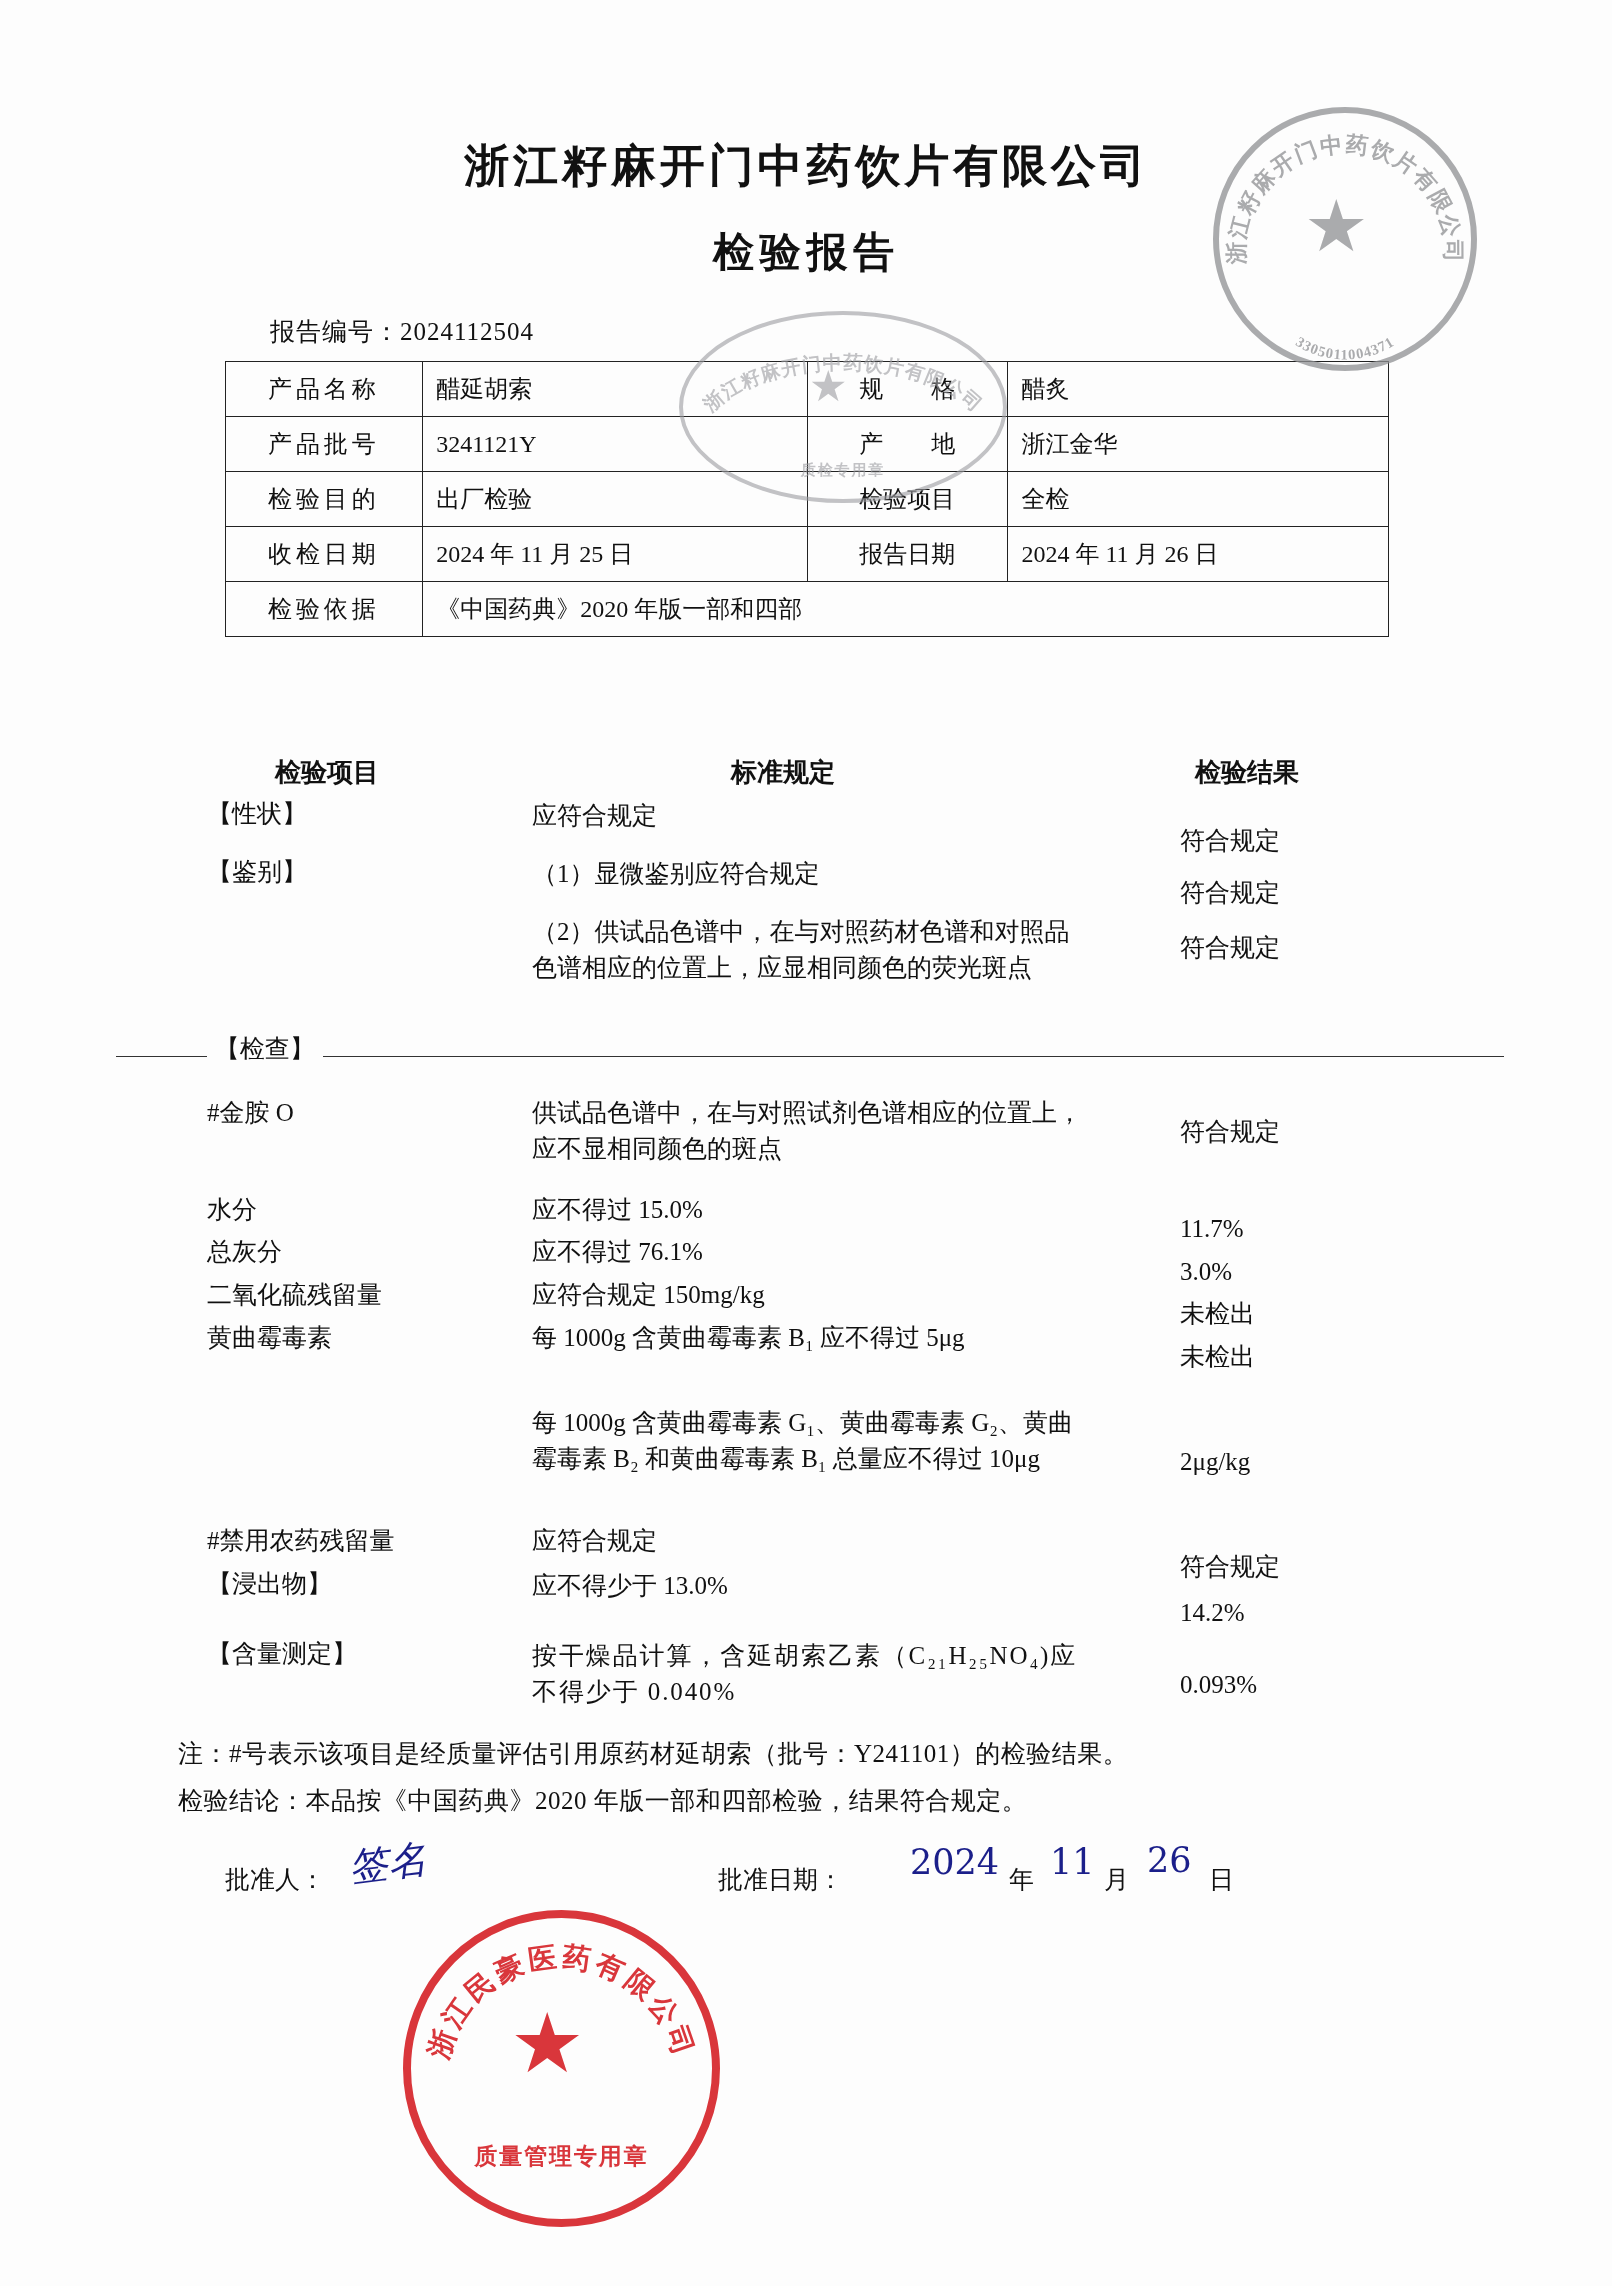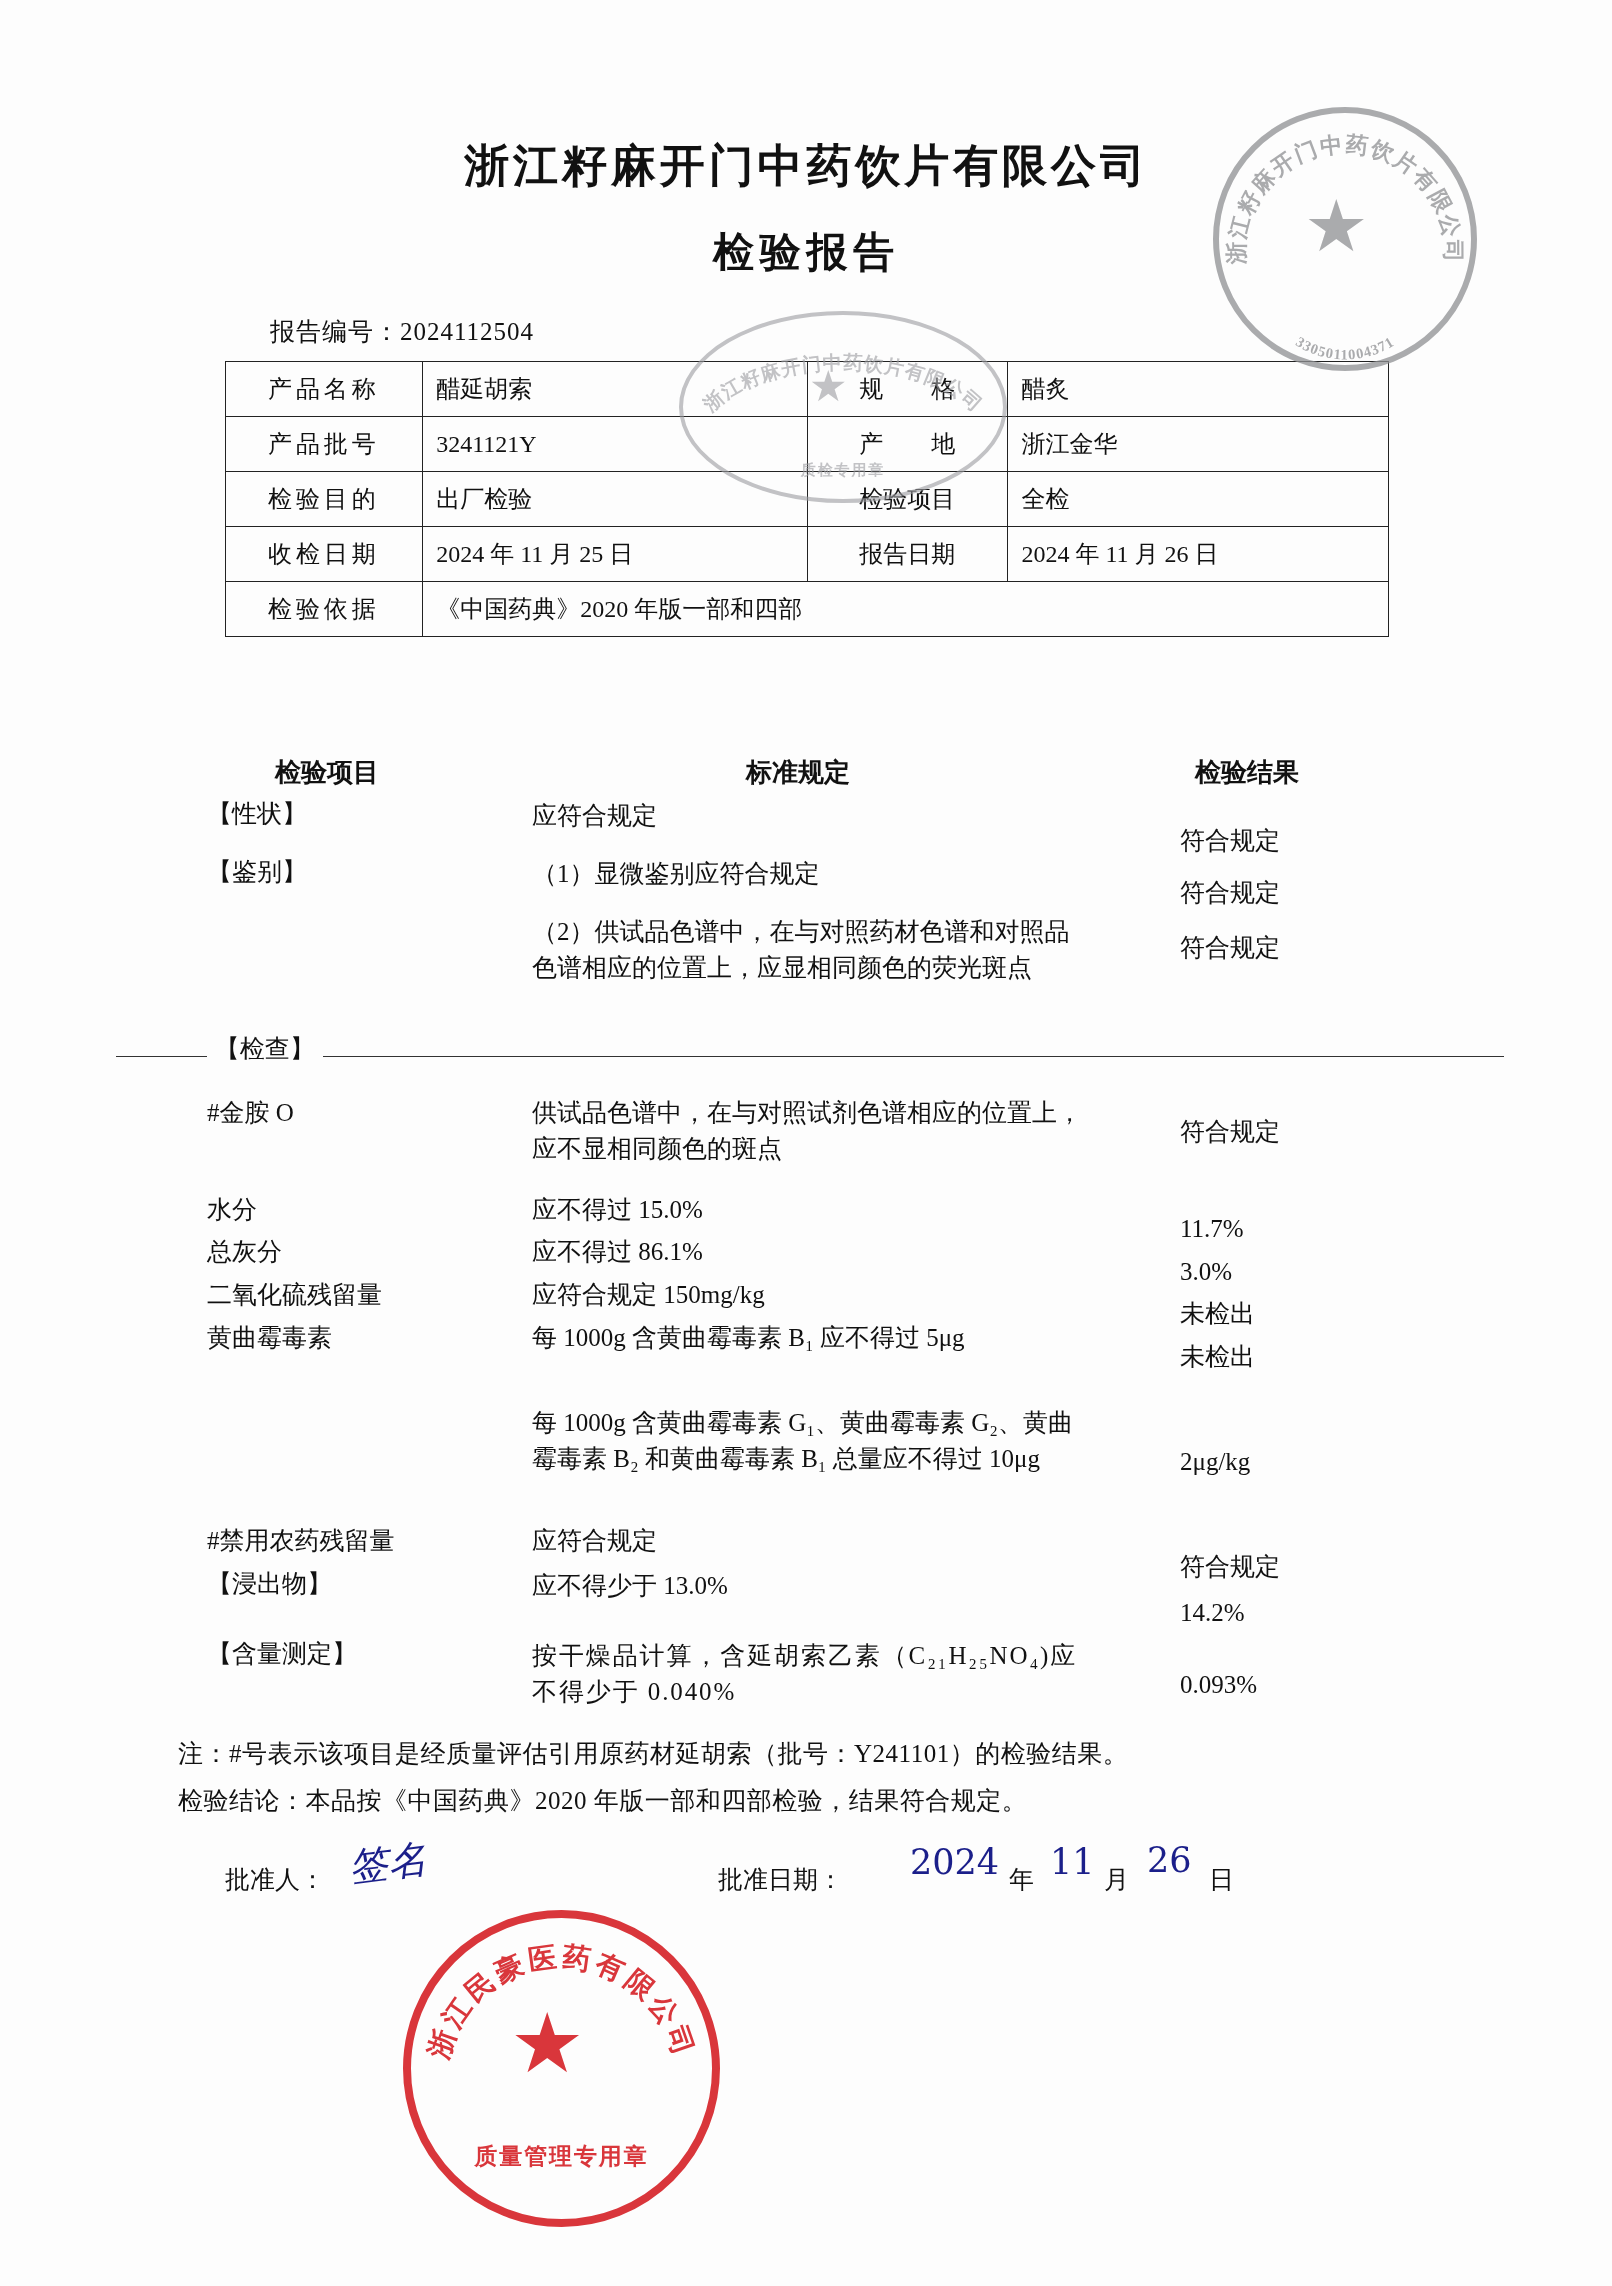--- a/index.html
+++ b/index.html
@@ -81,21 +81,21 @@
   
   .res-head {
     position: absolute;
     top: 755px;
     left: 0;
     width: 1613px;
     font-size: 26px;
     font-weight: bold;
   }
   .res-head .c1 { position: absolute; left: 275px; }
-  .res-head .c2 { position: absolute; left: 731px; margin-left: 15px; }
+  .res-head .c2 { position: absolute; left: 731px; }
   .res-head .c3 { position: absolute; left: 1195px; }
 
   
   .t {
     position: absolute;
     font-size: 25px;
     line-height: 1.45;
     white-space: pre-wrap;
   }
   .item   { left: 207px; }
@@ -268,21 +268,21 @@
 
   <div class="t item" style="top:1095px">#金胺 O</div>
   <div class="t spec" style="top:1095px">供试品色谱中，在与对照试剂色谱相应的位置上，应不显相同颜色的斑点</div>
   <div class="t result" style="top:1114px">符合规定</div>
 
   <div class="t item" style="top:1192px">水分</div>
   <div class="t spec" style="top:1192px">应不得过 15.0%</div>
   <div class="t result" style="top:1211px">11.7%</div>
 
   <div class="t item" style="top:1234px">总灰分</div>
-  <div class="t spec" style="top:1234px">应不得过 86.1%</div>
+  <div class="t spec" style="top:1234px">应不得过 76.1%</div>
   <div class="t result" style="top:1254px">3.0%</div>
 
   <div class="t item" style="top:1277px">二氧化硫残留量</div>
   <div class="t spec" style="top:1277px">应符合规定 150mg/kg</div>
   <div class="t result" style="top:1296px">未检出</div>
 
   <div class="t item" style="top:1320px">黄曲霉毒素</div>
   <div class="t spec" style="top:1320px">每 1000g 含黄曲霉毒素 B₁ 应不得过 5μg</div>
   <div class="t result" style="top:1339px">未检出</div>
 

